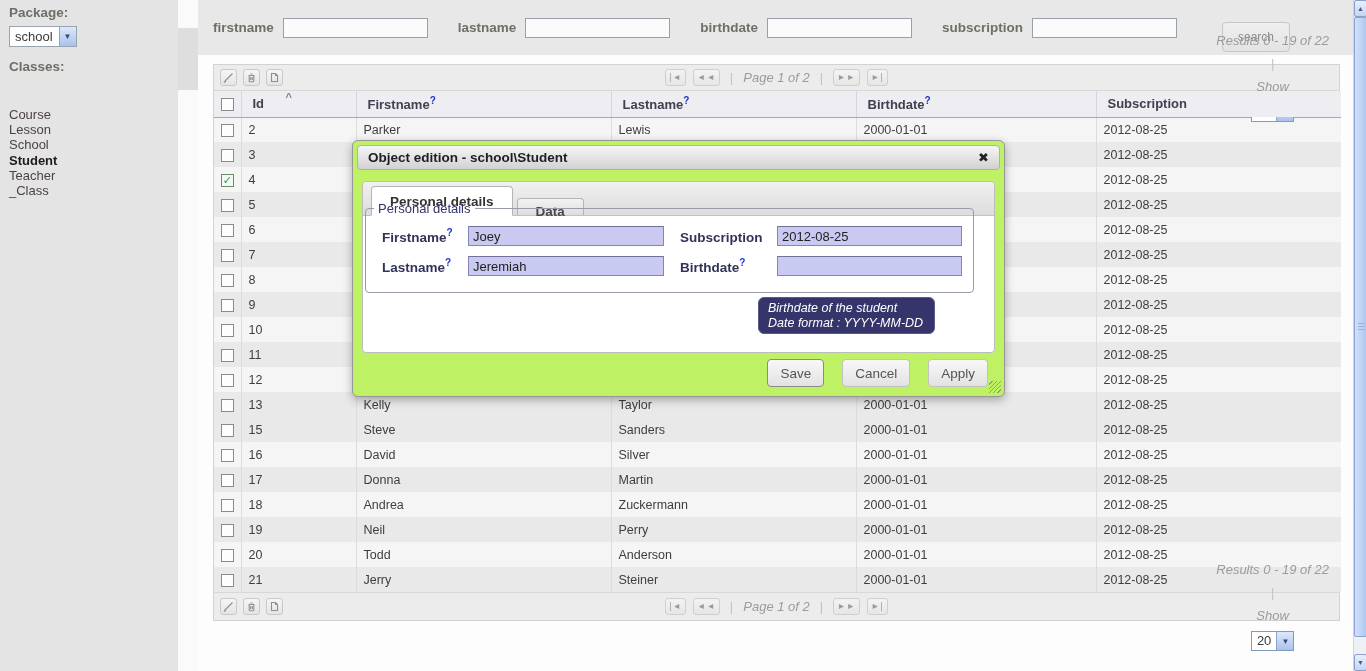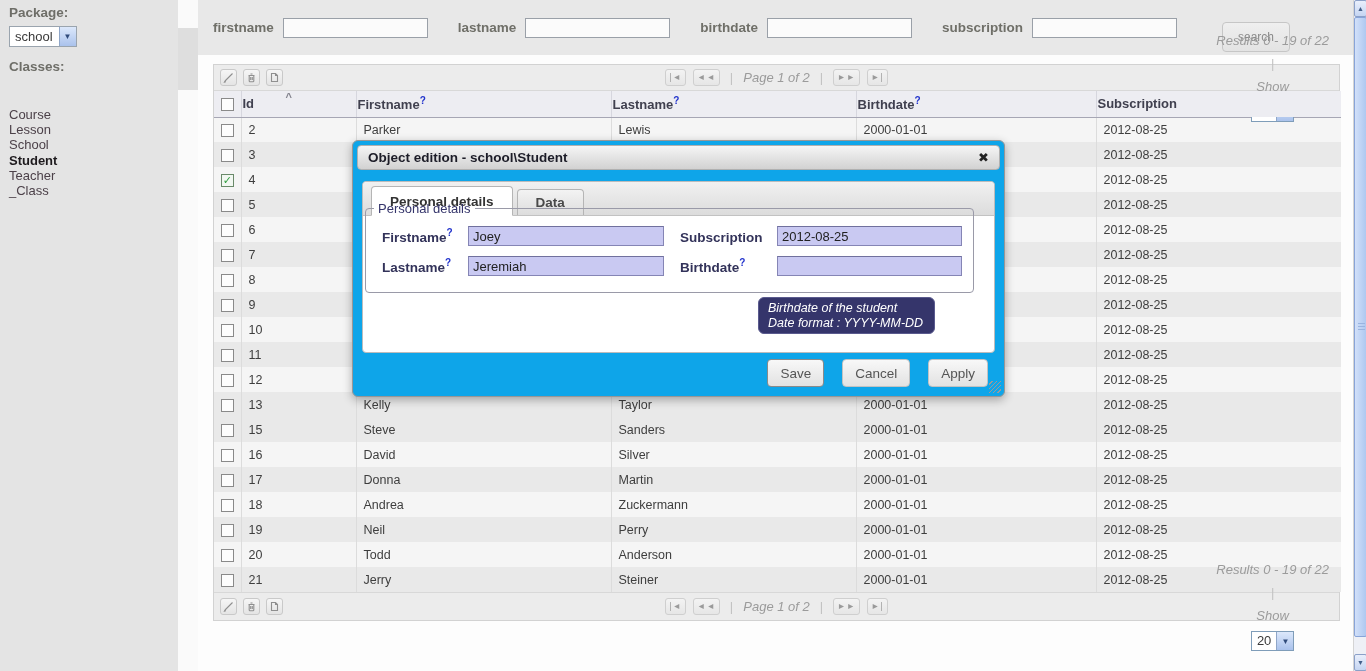--- a/index.html
+++ b/index.html
@@ -48,48 +48,48 @@
     color:#9a9a9a; font-size:8.5px; line-height:15px; text-align:center; cursor:pointer; letter-spacing:1px; }
   .it { font-style:italic; color:#9b9b9b; font-size:13px; }
   .sep { color:#c2c2c2; font-size:13px; margin:0 3px; }
   .results { position:absolute; right:10px; display:flex; align-items:center; gap:8px;flex-direction:column; }
   .sel.small { height:20px; border-color:#7f9db9; }
   .sel.small .sel-text { font-size:13px; padding:1px 5px 0 5px; }
 
   table { width:1127px; border-collapse:collapse; table-layout:fixed; }
   col.w-check{width:27px} col.w-id{width:115px} col.w-fn{width:255px} col.w-ln{width:245px} col.w-bd{width:240px} col.w-sub{width:245px}
   thead th { height:26px; background:#ededf2; border-bottom:1px solid #a6a6b4; border-right:1px solid #d6d6de;
-    text-align:left; font-size:13px; color:#40404f; padding-left:1px; position:relative; cursor:pointer; }
+    text-align:left; font-size:13px; color:#40404f; padding-left:11px; position:relative; cursor:pointer; }
   thead th:last-child { border-right:none; }
   thead th .help, .flabel .help { color:#2233cc; font-size:10px; font-weight:bold; }
   .sort { position:absolute; left:44px; top:0px; color:#83838d; font-size:11px; font-weight:bold; }
   tbody td { height:25px; border-right:1px solid #dcdcdc; font-size:12.5px; color:#3e3e3e; padding-left:7px; }
   tbody td:last-child { border-right:none; }
   tr.even-row td { background:#f5f5f5; }
   tr.odd-row td { background:#e9e9e9; }
   .c-check { text-align:center; padding-left:0 !important; }
   .checkbox { display:inline-block; width:13px; height:13px; border:1px solid #8a8a8a; background:#fdfdfd; vertical-align:middle;
     line-height:11px; text-align:center; cursor:pointer; }
   .checkbox .mark { color:#2e9e3e; font-size:11px; font-weight:bold; }
   .checkbox.checked { border-color:#6a8a6a; background:#f2f8f2; }
 
   
-  .dialog { position:absolute; left:352px; top:140px; width:653px; height:257px; background:#0ea5e9;
+  .dialog { position:absolute; left:352px; top:140px; width:653px; height:257px; background:#bef264;
     border:1px solid #979797; border-radius:6px; box-shadow:0 3px 10px rgba(0,0,0,.3); z-index:50; }
   .dlg-title { position:absolute; left:4px; right:4px; top:4px; height:25px; border:1px solid #b0b0b0; border-radius:4px;
     background:linear-gradient(#f5f5f5,#d2d2d2); display:flex; align-items:center; padding:0 10px; cursor:move; }
   .dlg-title .t { font-weight:bold; font-size:13.5px; color:#1d1d28; }
   .dlg-close { margin-left:auto; color:#222; font-size:13px; font-weight:bold; cursor:pointer; }
   .tabbox { position:absolute; left:9px; top:40px; width:633px; height:172px; border:1px solid #bcbcbc; border-radius:4px; background:#fff; }
   .tabstrip { height:34px; background:linear-gradient(#f1f1f1,#dcdcdc); border-bottom:1px solid #c2c2c2;
     border-radius:4px 4px 0 0; display:flex; align-items:flex-end; padding-left:8px; }
   .tab { border:1px solid #b5b5b5; border-bottom:none; border-radius:4px 4px 0 0; font-weight:bold; font-size:13.5px;
     padding:0 18px; cursor:pointer; }
   .tab.active { background:#fff; color:#333; height:30px; line-height:30px; margin-bottom:-1px; border-bottom:1px solid #fff; }
-  .tab.inactive { background:linear-gradient(#f3f3f3,#dddddd); color:#4a4a4a; height:26px; line-height:26px; margin-left:4px; }
+  .tab.inactive { background:linear-gradient(#f3f3f3,#dddddd); color:#4a4a4a; height:17px; line-height:26px; margin-left:4px; }
   fieldset.pd { position:absolute; left:12px; top:60px; width:609px; height:92px; border:1px solid #9a9aa8; border-radius:4px; }
   fieldset.pd legend { margin-left:8px; padding:0 4px; font-size:13px; color:#35356b; }
   .fgrid { display:grid; grid-template-columns:86px 196px 113px 185px; row-gap:10px; padding:10px 0 0 16px; align-items:center; }
   .flabel { font-weight:bold; font-size:13.5px; color:#33335a; }
   .flabel.pl { padding-left:16px; }
   .finput { height:20px; border:1px solid #8585b5; border-top-color:#70709d; background:#c9c9f2; font-size:13px; color:#222; padding:0 4px; width:196px; }
   .finput.w2 { width:185px; }
   .tooltip { position:absolute; left:405px; top:156px; width:177px; height:37px; background:#35356b; border:1px solid #5a5a8e;
     border-radius:6px; color:#fff; font-style:italic; font-size:12.5px; line-height:15px; padding:3px 9px; z-index:60; }
   .dlg-buttons { position:absolute; right:16px; bottom:9px; display:flex; gap:18px; }

